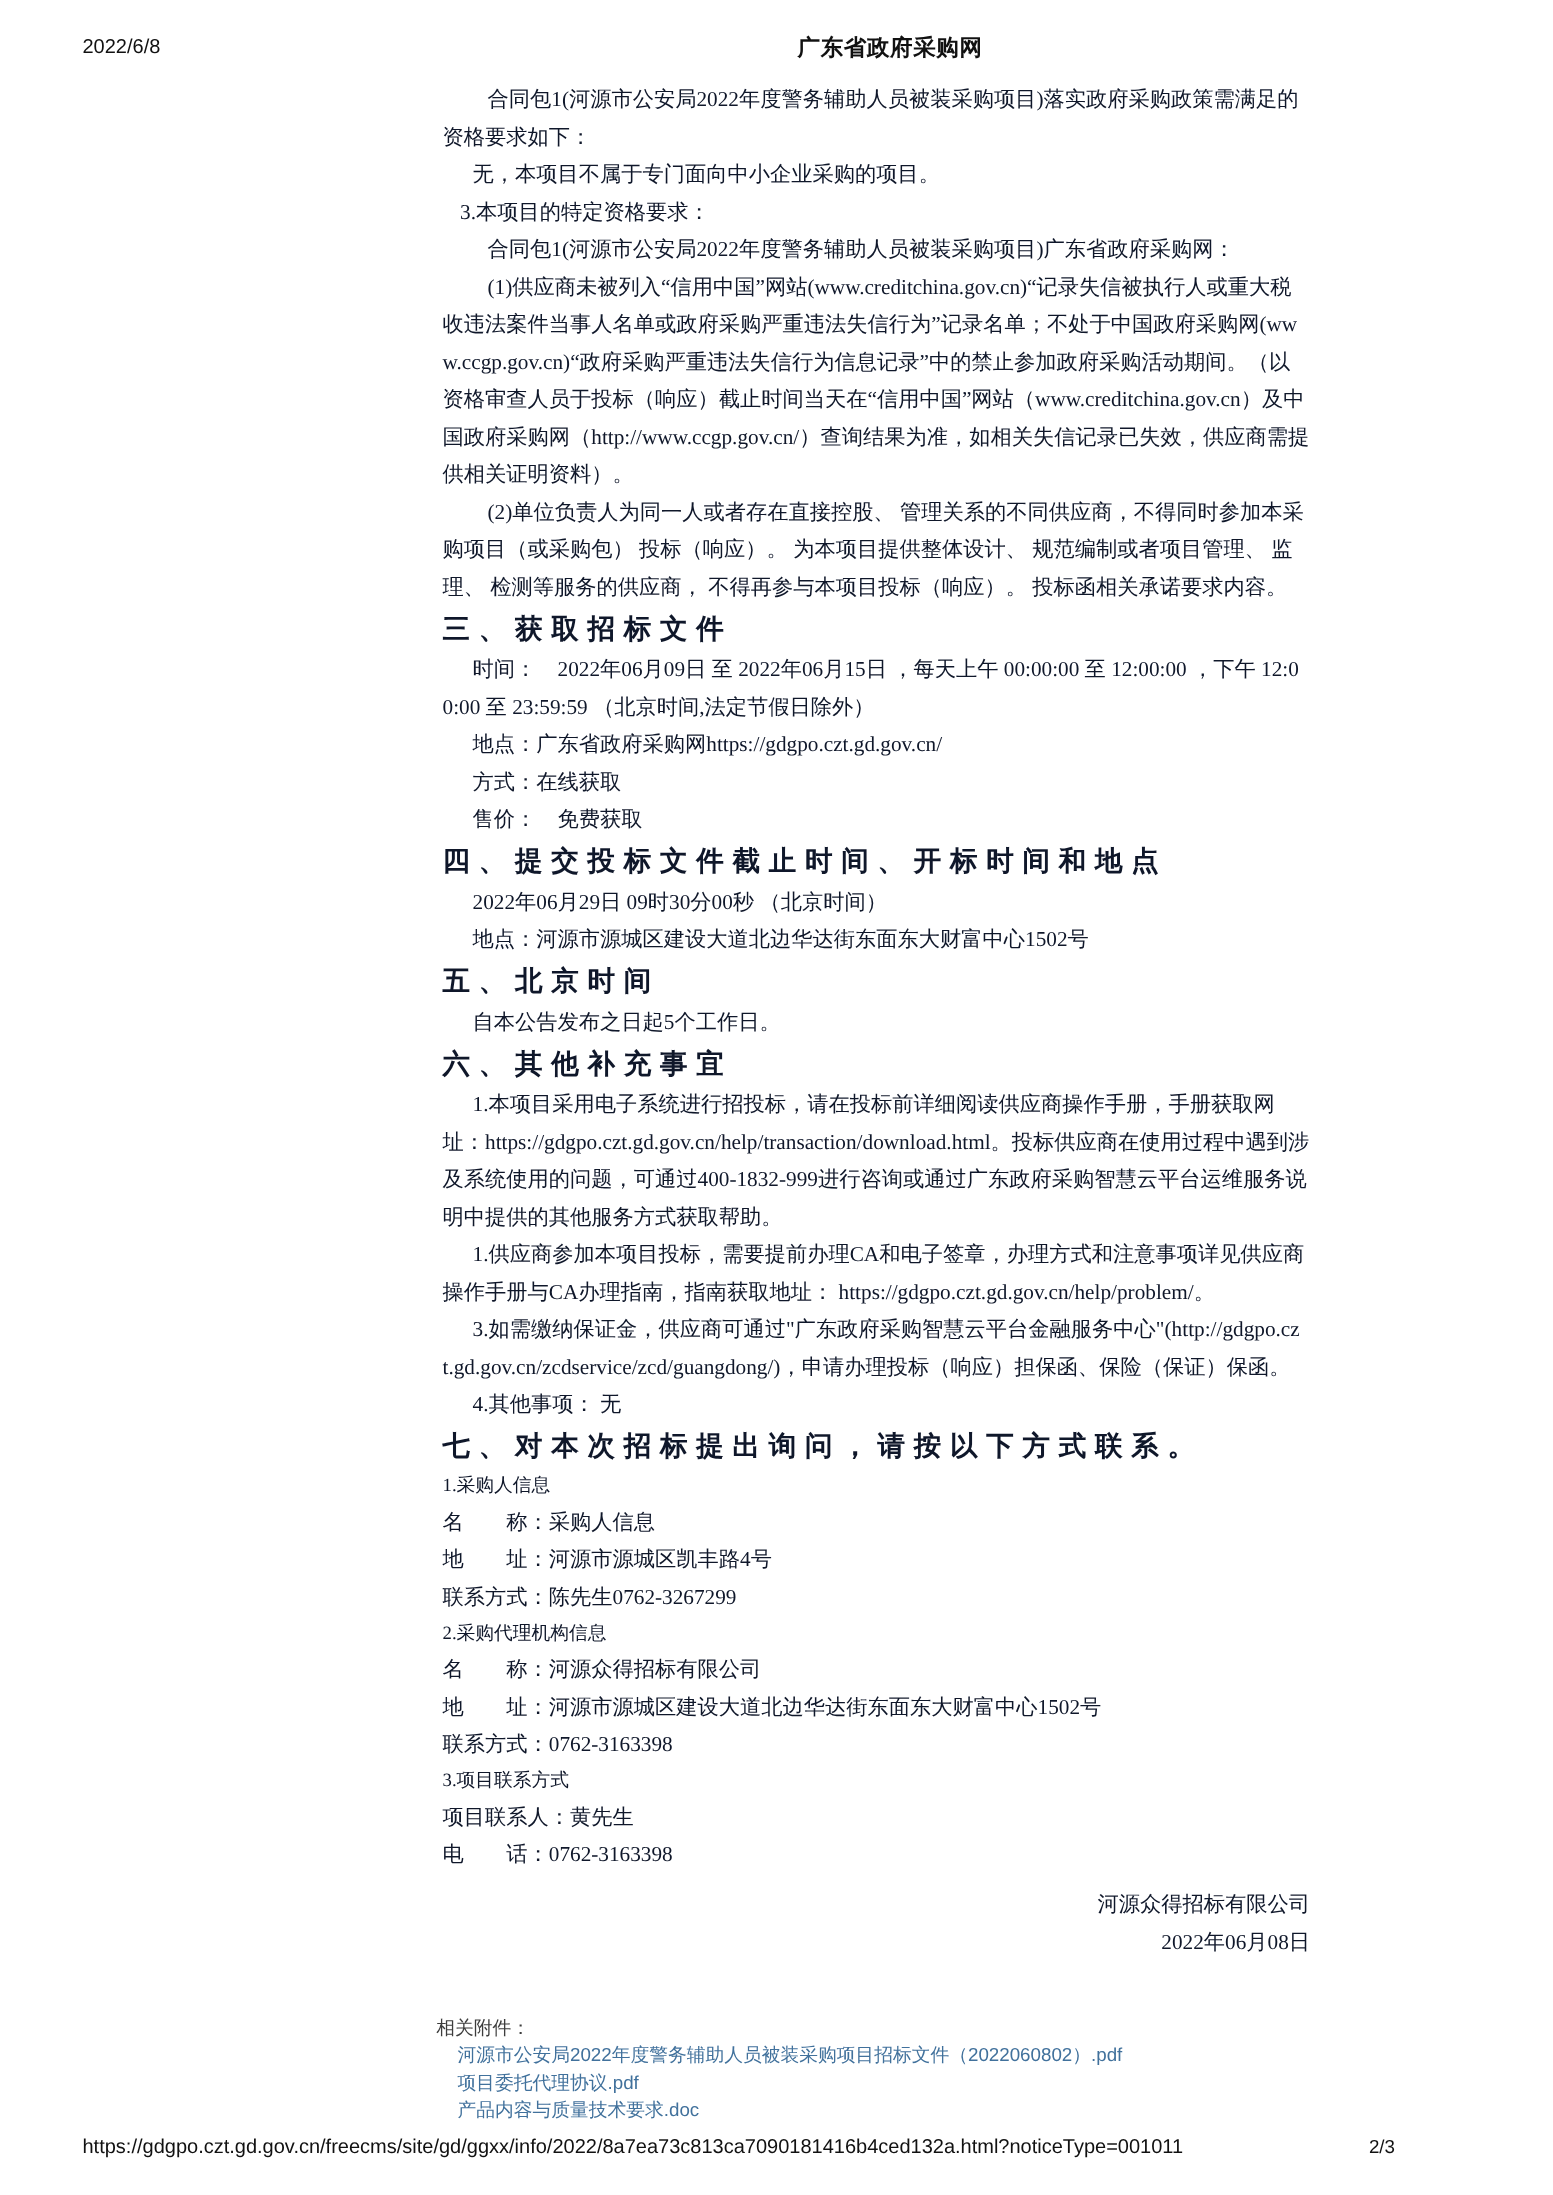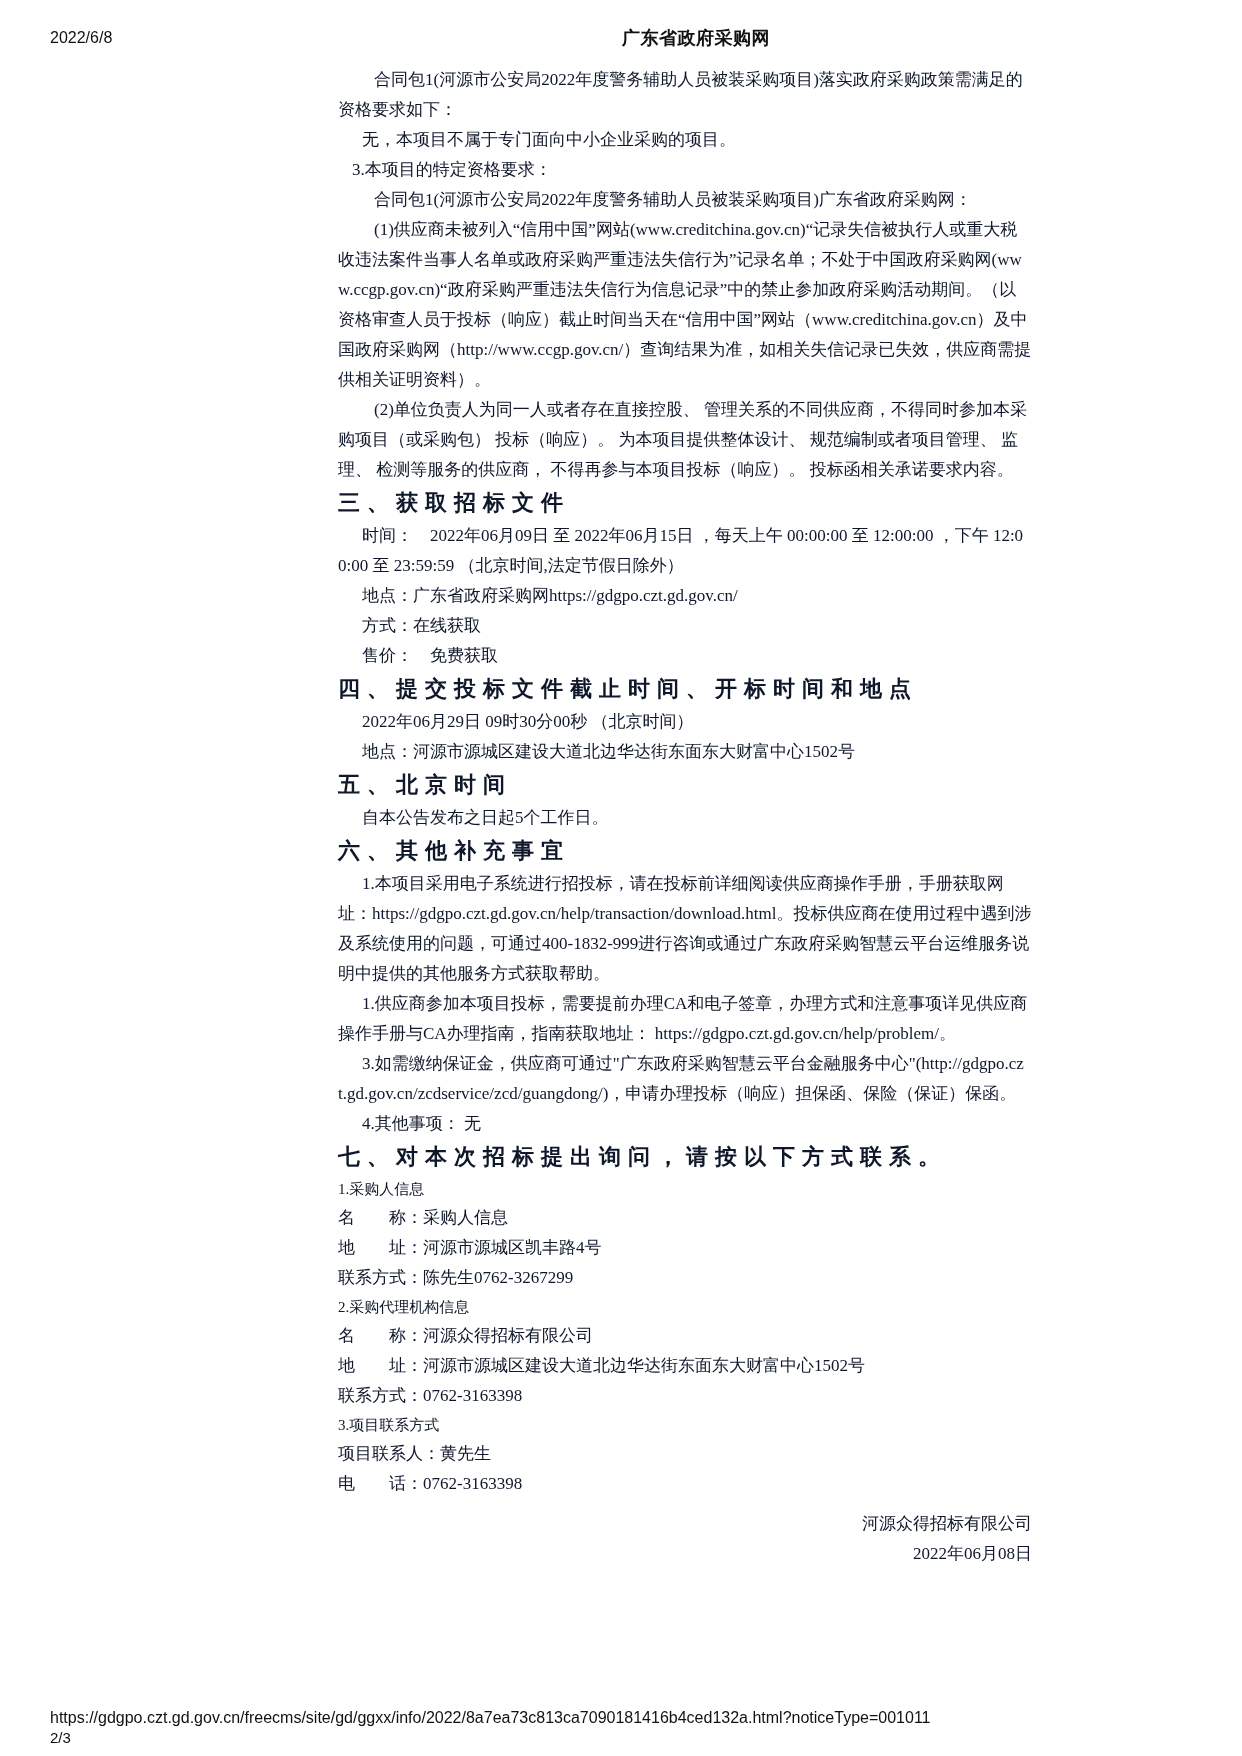--- a/index.html
+++ b/index.html
@@ -4,20 +4,21 @@
 <style>
   html,body{margin:0;padding:0;background:#fff;}
   .page{
     position:relative;
     width:1150px;
     height:1756px;
     background:#ffffff;
     color:#000;
     overflow:hidden;
     font-family:"Liberation Serif",serif;
+    margin-left:16px;
   }
   
   .print-date{
     position:absolute;left:50px;top:28px;
     font:16px/20px "Liberation Sans",sans-serif;color:#111;
   }
   .site-title{
     position:absolute;left:622px;top:27px;
     font:bold 18px/22px "Liberation Sans",sans-serif;color:#111;
     letter-spacing:0.5px;
@@ -50,21 +51,21 @@
     font:15px/22px "Liberation Sans",sans-serif;color:#3d3d3d;
   }
   .attach a{
     display:block;margin-left:17px;color:#41719c;text-decoration:none;
     cursor:pointer;
   }
   
   .footer{
     position:absolute;left:50px;right:50px;top:1708px;
     display:flex;justify-content:space-between;align-items:baseline;
-    font:16px/20px "Liberation Sans",sans-serif;color:#111;flex-direction:column;
+    font:16px/20px "Liberation Sans",sans-serif;color:#111;
   }
   .footer .pg{font-size:15px;}
 </style>
 </head>
 <body>
 
 <div class="page">
 
   <span class="print-date">2022/6/8</span>
   <span class="site-title">广东省政府采购网</span>
@@ -119,19 +120,25 @@
       <p class="det">电　　话：0762-3163398</p>
     </div>
 
     <div class="sig">
       <p>河源众得招标有限公司</p>
       <p>2022年06月08日</p>
     </div>
 
   </div>
 
+  <div class="attach">
+    <div>相关附件：</div>
+    <a>河源市公安局2022年度警务辅助人员被装采购项目招标文件（2022060802）.pdf</a>
+    <a>项目委托代理协议.pdf</a>
+    <a>产品内容与质量技术要求.doc</a>
+  </div>
 
   <div class="footer">
     <span>https://gdgpo.czt.gd.gov.cn/freecms/site/gd/ggxx/info/2022/8a7ea73c813ca7090181416b4ced132a.html?noticeType=001011</span>
     <span class="pg">2/3</span>
   </div>
 
 </div>
 
 </body></html>

